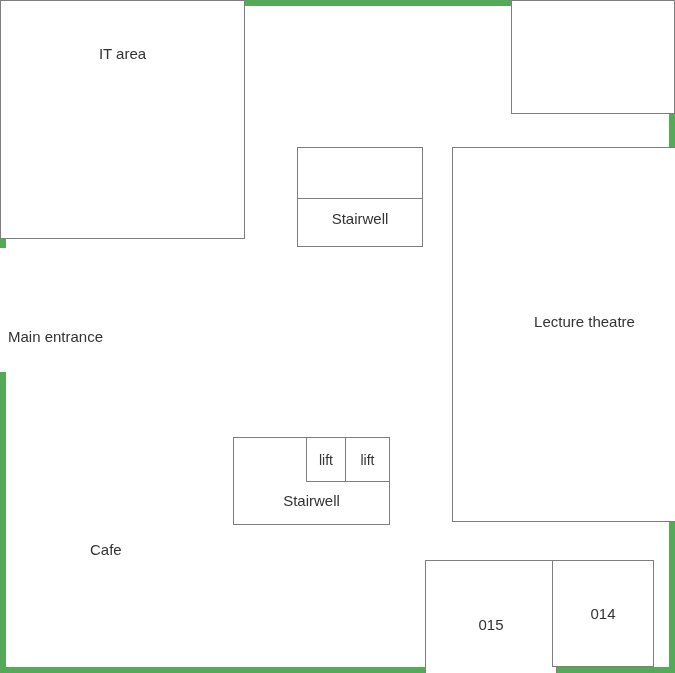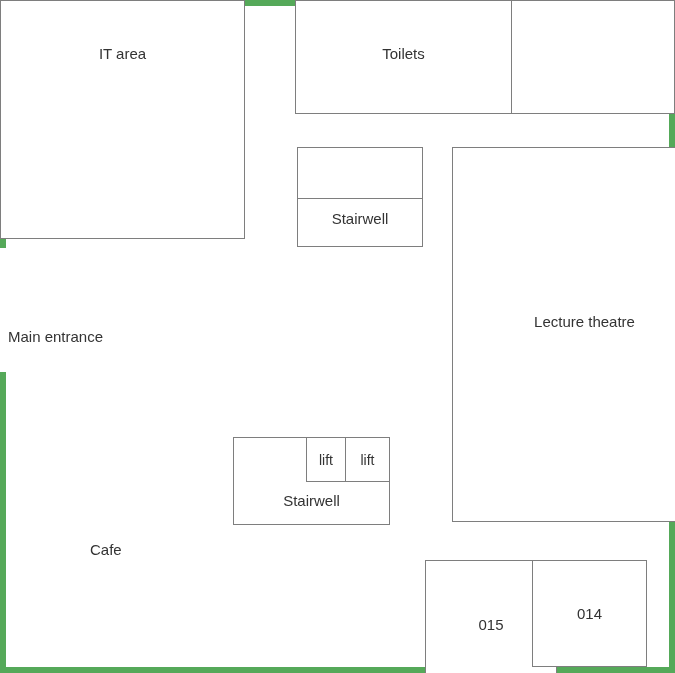--- a/index.html
+++ b/index.html
@@ -66,21 +66,21 @@
   .lecture-theatre { left: 452px; top: 147px; width: 265px; height: 375px; }
   .lecture-theatre .abs-label { top: 165px; }
 
   .stairwell-mid   { left: 233px; top: 437px; width: 157px; height: 88px; }
   .stairwell-mid .abs-label { top: 54px; }
 
   .lift-left  { left: 306px; top: 437px; width: 40px; height: 45px; font-size: 14px; }
   .lift-right { left: 345px; top: 437px; width: 45px; height: 45px; font-size: 14px; }
 
   .room-015 { left: 425px; top: 560px; width: 132px; height: 128px; }
-  .room-014 { left: 532px; top: 560px; width: 115px; height: 107px; }
+  .room-014 { left: 552px; top: 560px; width: 102px; height: 107px; }
 
   .free-label {
     position: absolute;
     white-space: nowrap;
   }
   .main-entrance-label { left: 8px;  top: 328px; }
   .cafe-label          { left: 90px; top: 517px; margin-top: 24px; }
 </style>
 </head>
 <body>
@@ -90,23 +90,20 @@
   <div class="wall wall-top"></div>
   <div class="wall wall-bottom"></div>
   <div class="wall wall-right"></div>
   <div class="wall wall-left-upper"></div>
   <div class="wall wall-left-lower"></div>
 
   <div class="room it-area">
     <span class="room-label abs-label">IT area</span>
   </div>
 
-  <div class="room toilets">
-    <span class="room-label abs-label">Toilets</span>
-  </div>
 
   <div class="room room-top-right"></div>
 
   <div class="room stairwell-top">
     <div class="stairwell-top-divider"></div>
     <span class="room-label abs-label">Stairwell</span>
   </div>
 
   <div class="room lecture-theatre">
     <span class="room-label abs-label">Lecture theatre</span>

